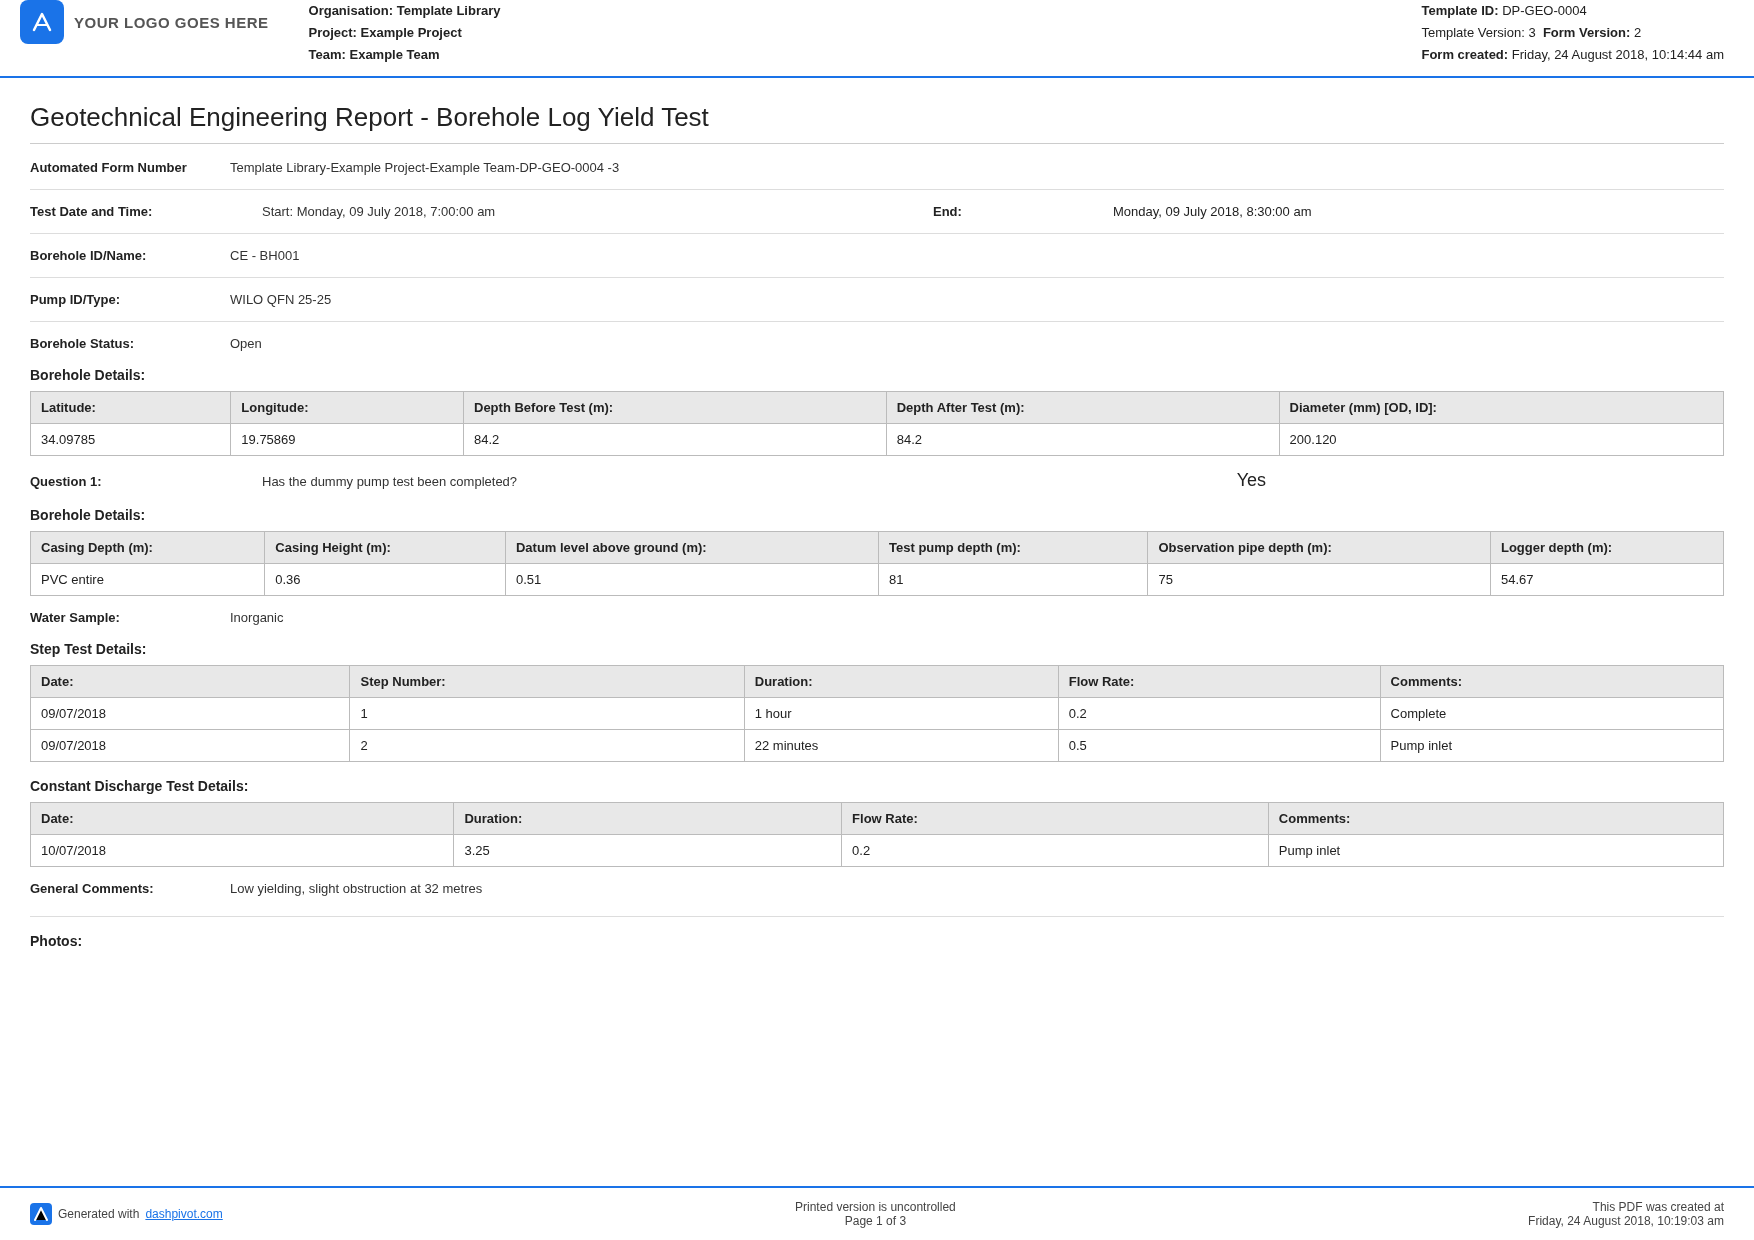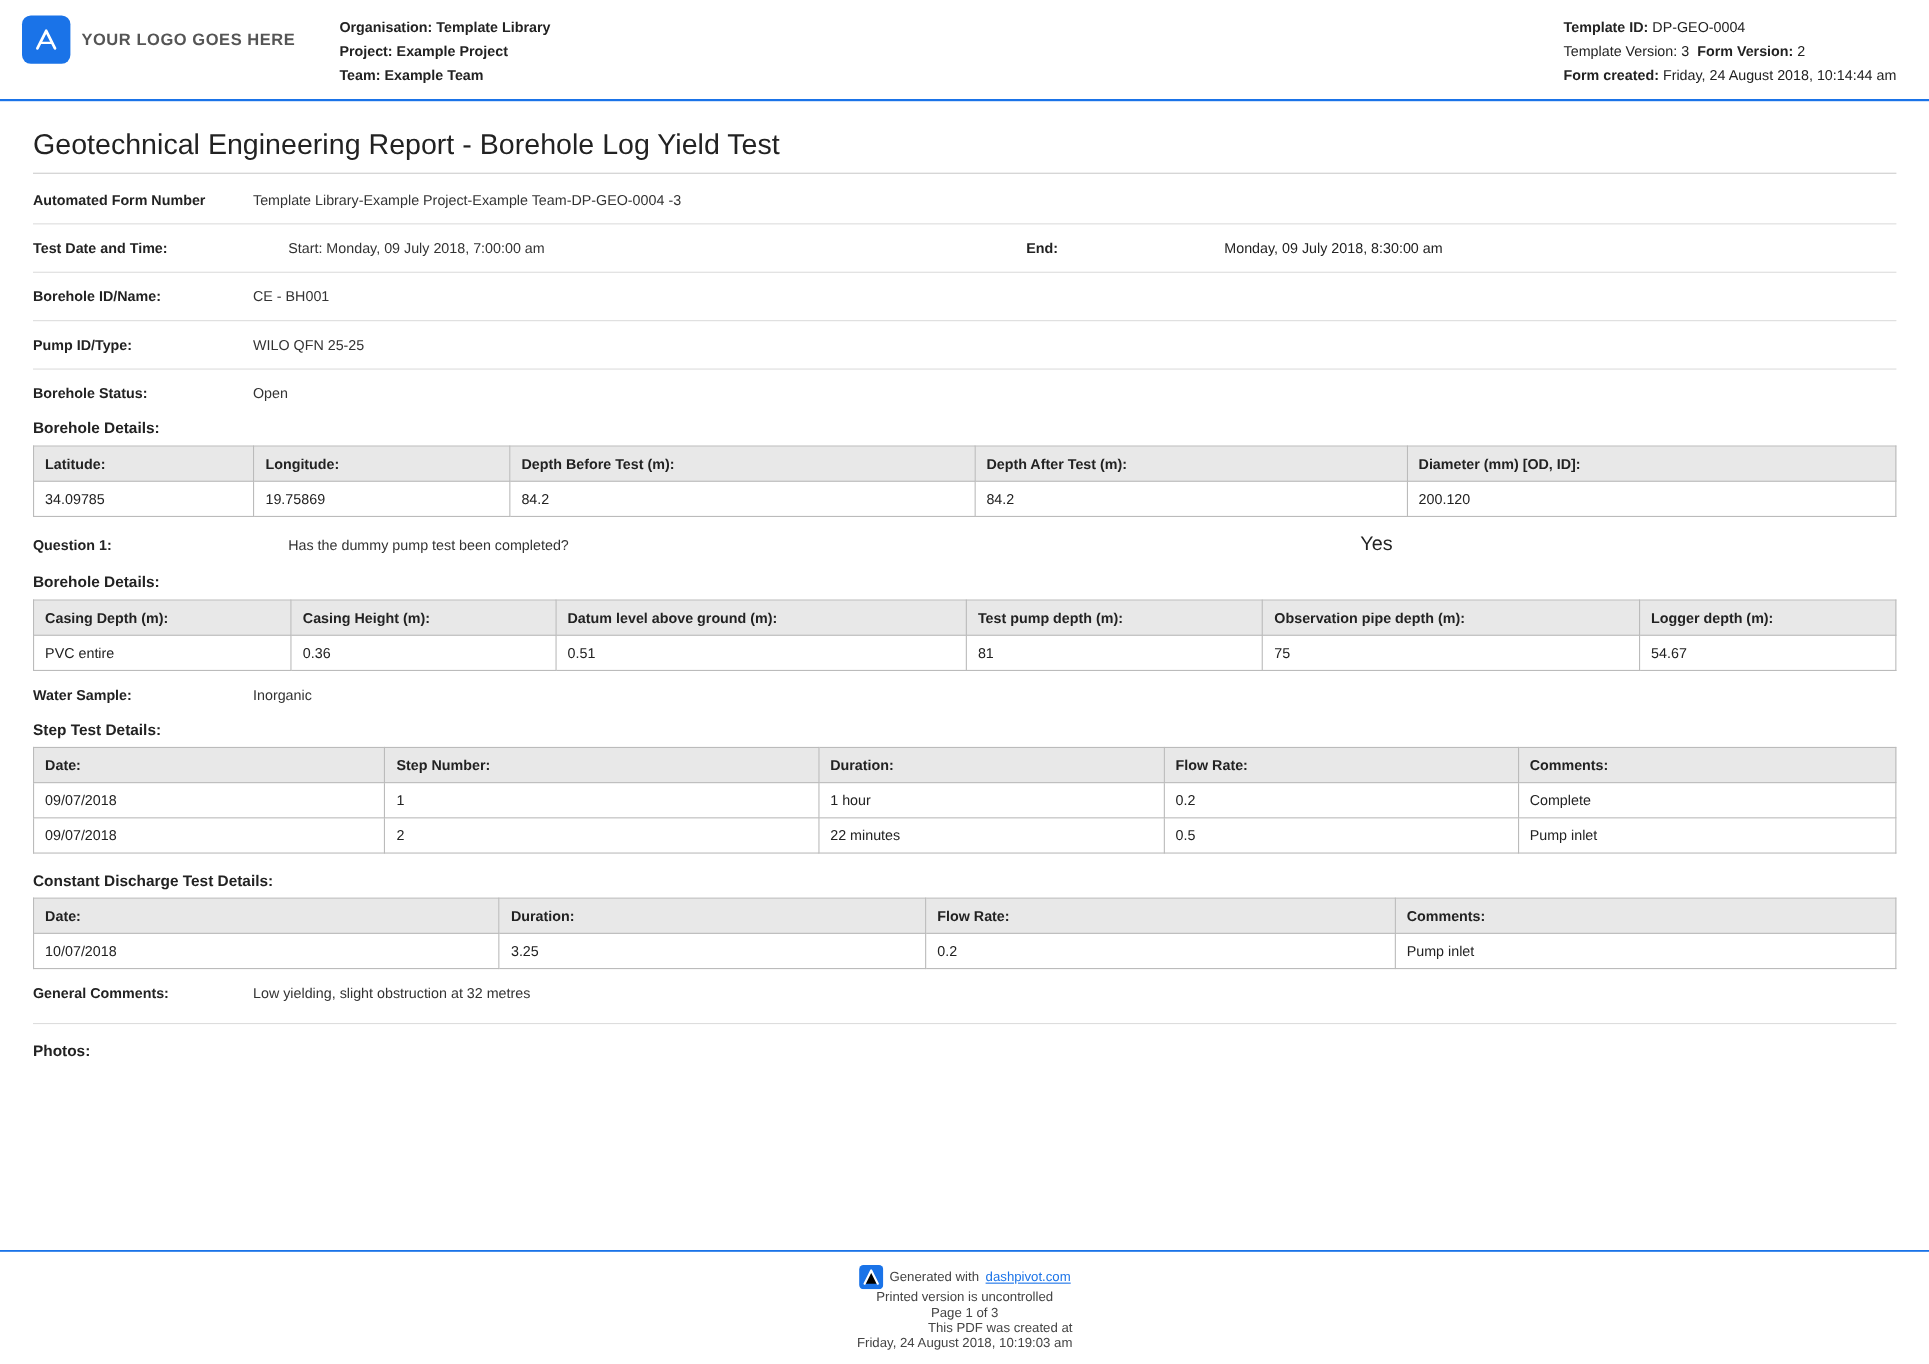--- a/index.html
+++ b/index.html
@@ -9,21 +9,21 @@
       color: #222;
       background: #fff;
       width: 1754px;
       min-height: 1240px;
     }
 
     
     .header {
       display: flex;
       align-items: flex-start;
-      padding: 14px 30px 10px 20px;
+      padding: 0 30px 10px 20px;
       border-bottom: 2px solid #1a73e8;
     }
     .header-logo {
       display: flex;
       align-items: center;
       min-width: 220px;
       margin-right: 40px;
     }
     .logo-icon {
       width: 44px;
@@ -123,21 +123,20 @@
       bottom: 0;
       left: 0;
       right: 0;
       border-top: 2px solid #1a73e8;
       padding: 12px 30px;
       display: flex;
       justify-content: space-between;
       align-items: center;
       font-size: 12px;
       color: #444;
-      flex-direction: column;
     }
     .footer-left {
       display: flex;
       align-items: center;
       gap: 6px;
     }
     .footer-left a {
       color: #1a73e8;
       text-decoration: underline;
     }

